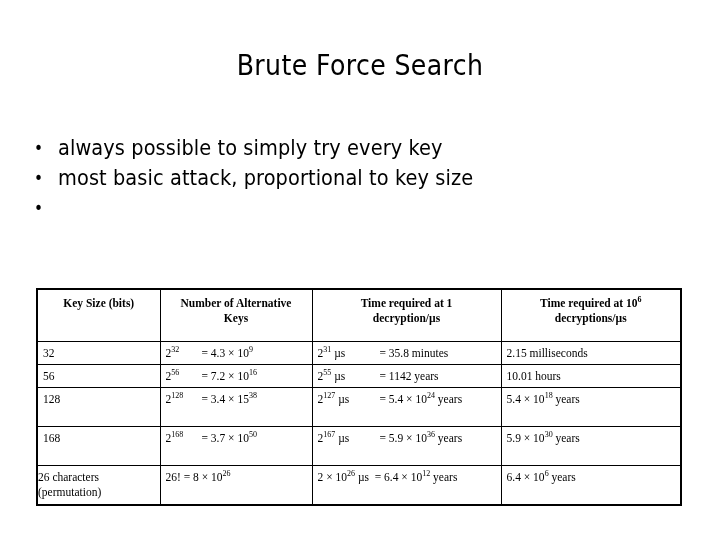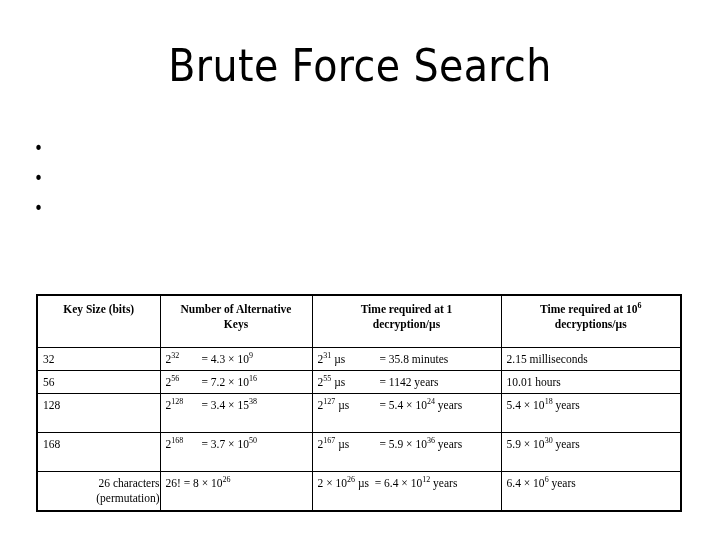--- a/index.html
+++ b/index.html
@@ -25,21 +25,21 @@
   }
 
   
   .slide-title {
     position: absolute;
     left: 0;
     top: 46px;
     width: 720px;
     text-align: center;
     font-family: "DejaVu Sans Condensed", "Liberation Sans", sans-serif;
-    font-size: 44px;
+    font-size: 28px;
     font-weight: 400;
     letter-spacing: 0.4px;
     line-height: 40px;
     white-space: nowrap;
   }
 
   
   .bullet-list {
     position: absolute;
     left: 34px;
@@ -61,21 +61,21 @@
     flex: 0 0 24px;
     text-align: left;
     font-size: 17px;
     line-height: 30px;
   }
 
   
   .key-table {
     position: absolute;
     left: 36px;
-    top: 294px;
+    top: 288px;
     width: 644px;
     border-collapse: collapse;
     table-layout: fixed;
     font-family: "Liberation Serif", "DejaVu Serif", serif;
     font-size: 11.5px;
     color: #000;
     background: #000000;
   }
   .key-table td, .key-table th {
     border: 1.3px solid #000;
@@ -119,21 +119,21 @@
 
   .cell-pad {
     padding: 4px 0 0 5px;
     line-height: 14px;
   }
   .row-short td { height: 22px; }
   .row-tall td  { height: 38px; }
   .row-last td  { height: 38px; }
 
   .c1 { text-align: left; }
-  .c1-center { text-align: right; padding-left: 0; padding-right: 0; line-height: 15px; }
+  .c1-center { text-align: left; padding-left: 0; padding-right: 0; line-height: 15px; }
 
   
   .split {
     display: flex;
     align-items: flex-start;
   }
   .split-a { flex: 0 0 62px; }
   .split-b { flex: 1 1 auto; }
 
   
@@ -151,23 +151,25 @@
 </head>
 <body>
 
 <div class="slide">
 
   <div class="slide-title">Brute Force Search</div>
 
   <div class="bullet-list">
     <div class="bullet-item">
       <span class="bullet-marker">•</span>
+      <span>always possible to simply try every key</span>
     </div>
     <div class="bullet-item">
       <span class="bullet-marker">•</span>
+      <span>most basic attack, proportional to key size</span>
     </div>
     <div class="bullet-item">
       <span class="bullet-marker">•</span>
     </div>
   </div>
 
   <table class="key-table">
     <colgroup>
       <col class="col-1">
         <col class="col-2">

